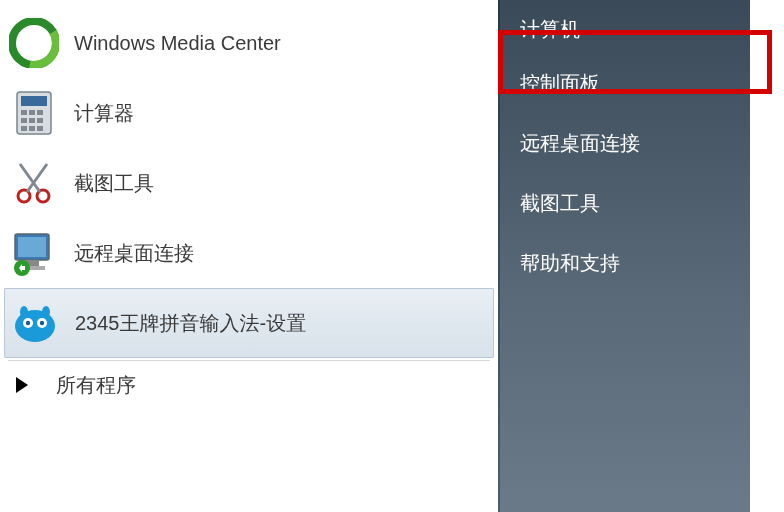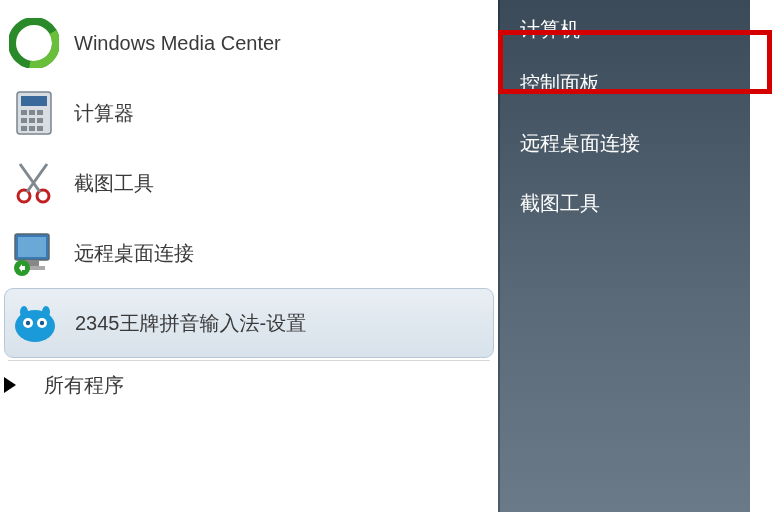--- a/index.html
+++ b/index.html
@@ -25,21 +25,21 @@
   .left-item {
     display: flex;
     align-items: center;
     height: 70px;
     padding-left: 8px;
     cursor: pointer;
   }
   .left-item.highlighted {
     background: linear-gradient(to bottom, #e8eef4, #d8e2ea);
     border: 1px solid #b8c8d8;
-    border-radius: 9px;
+    border-radius: 1px;
     margin: 0 4px;
     padding-left: 4px;
   }
   .icon-box {
     width: 52px;
     height: 52px;
     margin-right: 14px;
     display: flex;
     align-items: center;
     justify-content: center;
@@ -51,21 +51,21 @@
   }
   .separator {
     height: 1px;
     background: #d8d8d8;
     margin: 2px 8px;
   }
   .all-programs {
     display: flex;
     align-items: center;
     height: 44px;
-    padding-left: 4px;
+    padding-left: 16px;
     cursor: pointer;
   }
   .all-programs .arrow {
     width: 0;
     height: 0;
     border-top: 8px solid transparent;
     border-bottom: 8px solid transparent;
     border-left: 12px solid #000;
     margin-right: 28px;
   }
@@ -214,17 +214,20 @@
     </div>
     <div class="right-gap"></div>
     <div class="right-item">
       <span>远程桌面连接</span>
     </div>
     <div class="right-gap"></div>
     <div class="right-item">
       <span>截图工具</span>
     </div>
     <div class="right-gap"></div>
+    <div class="right-item">
+      <span>帮助和支持</span>
+    </div>
   </div>
 
   <div class="highlight-box"></div>
 
 </div>
 
 </body></html>

